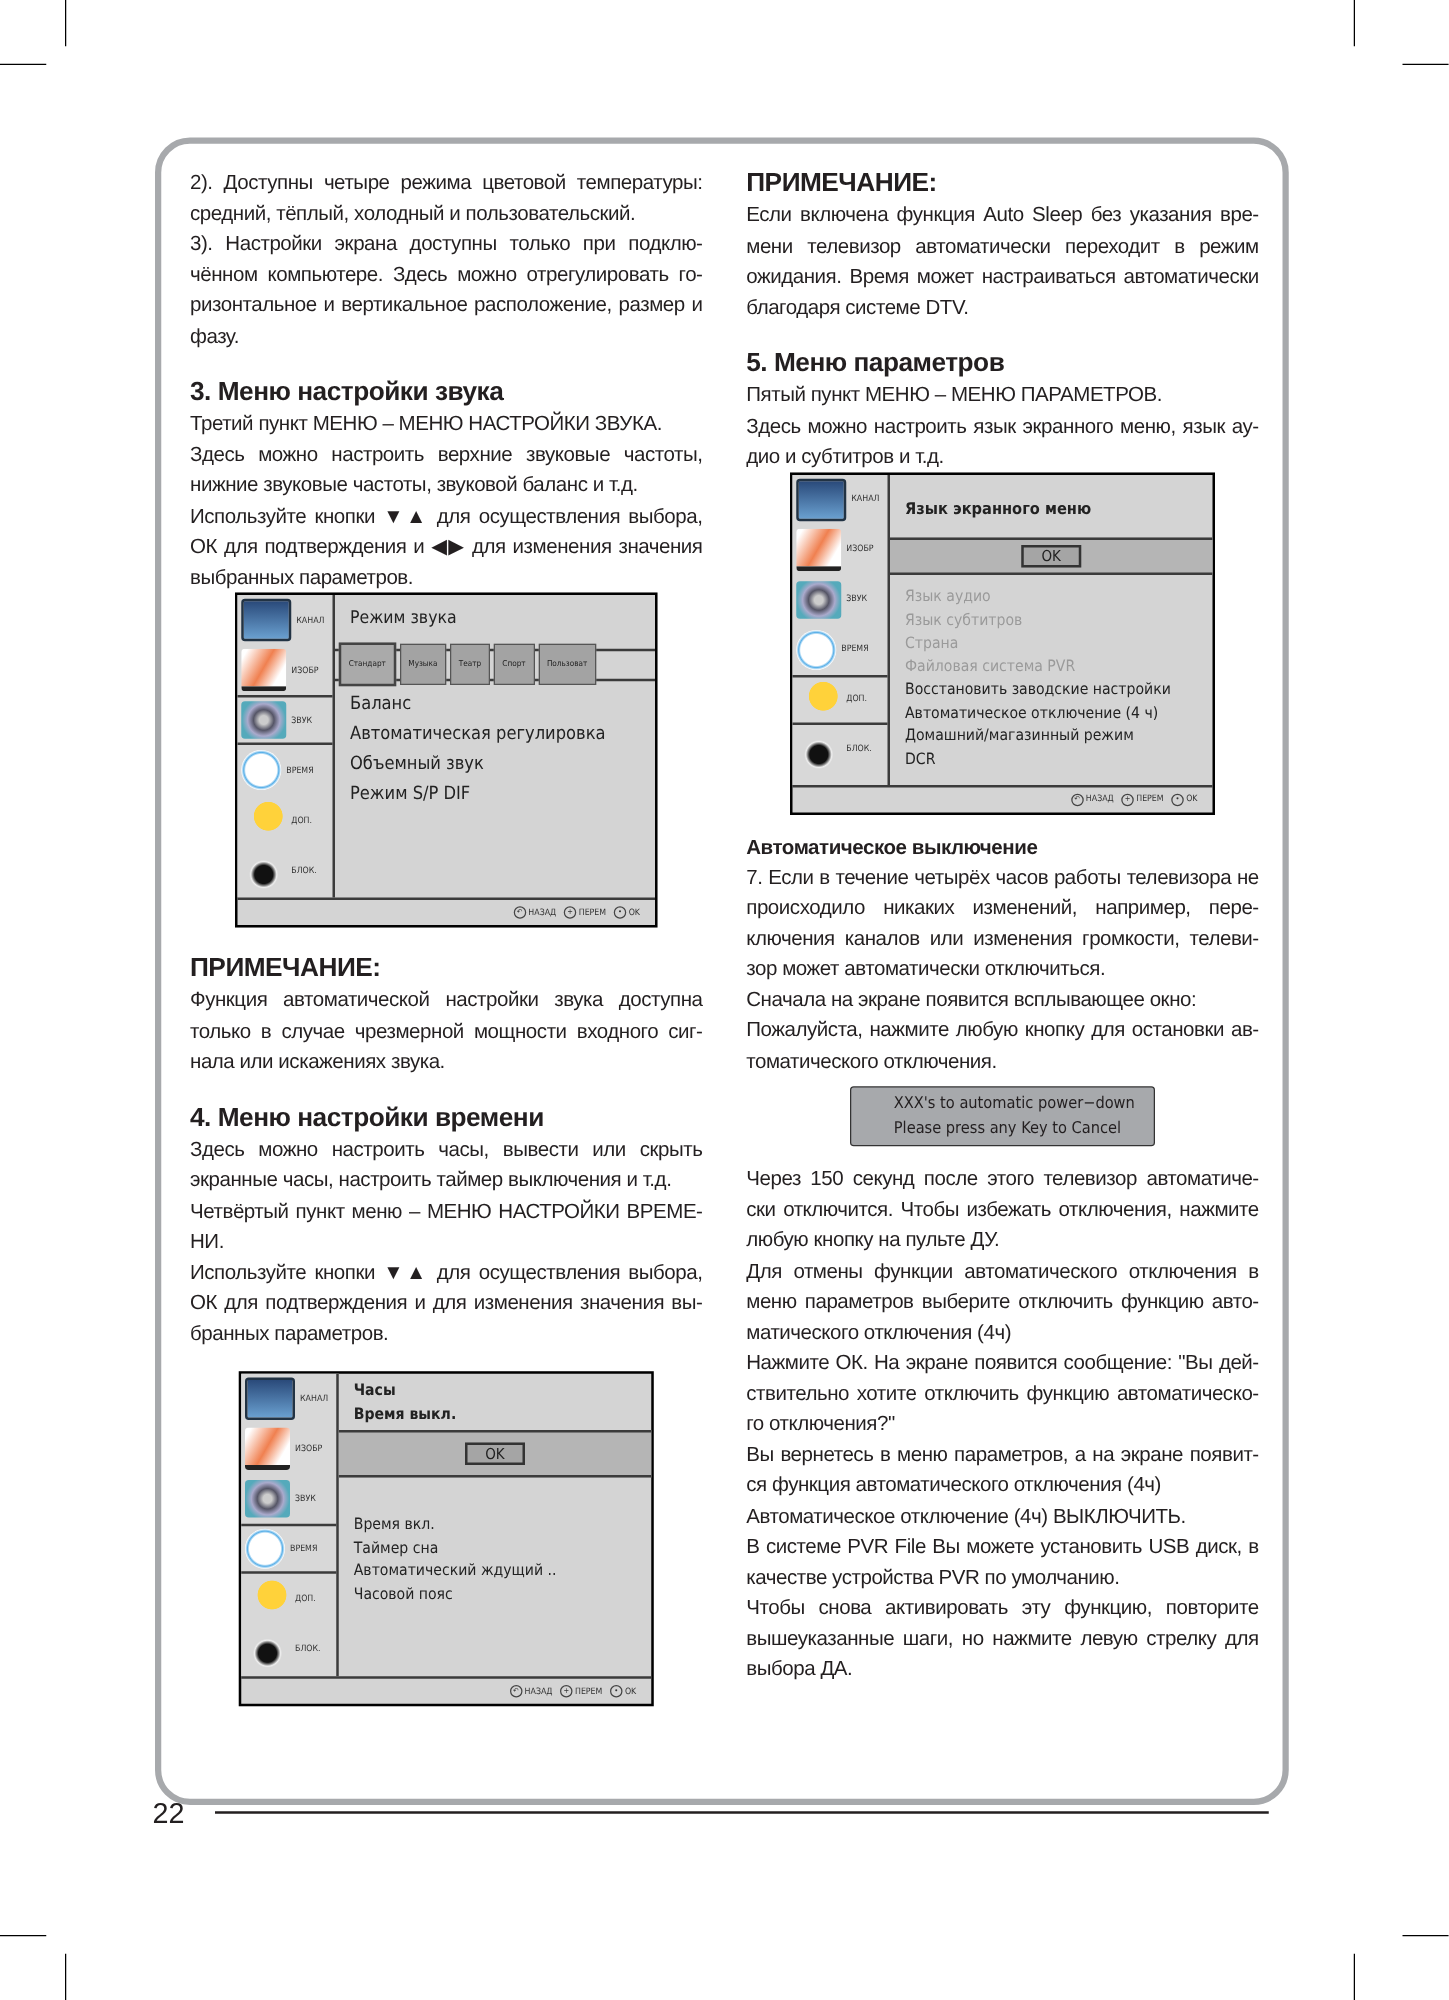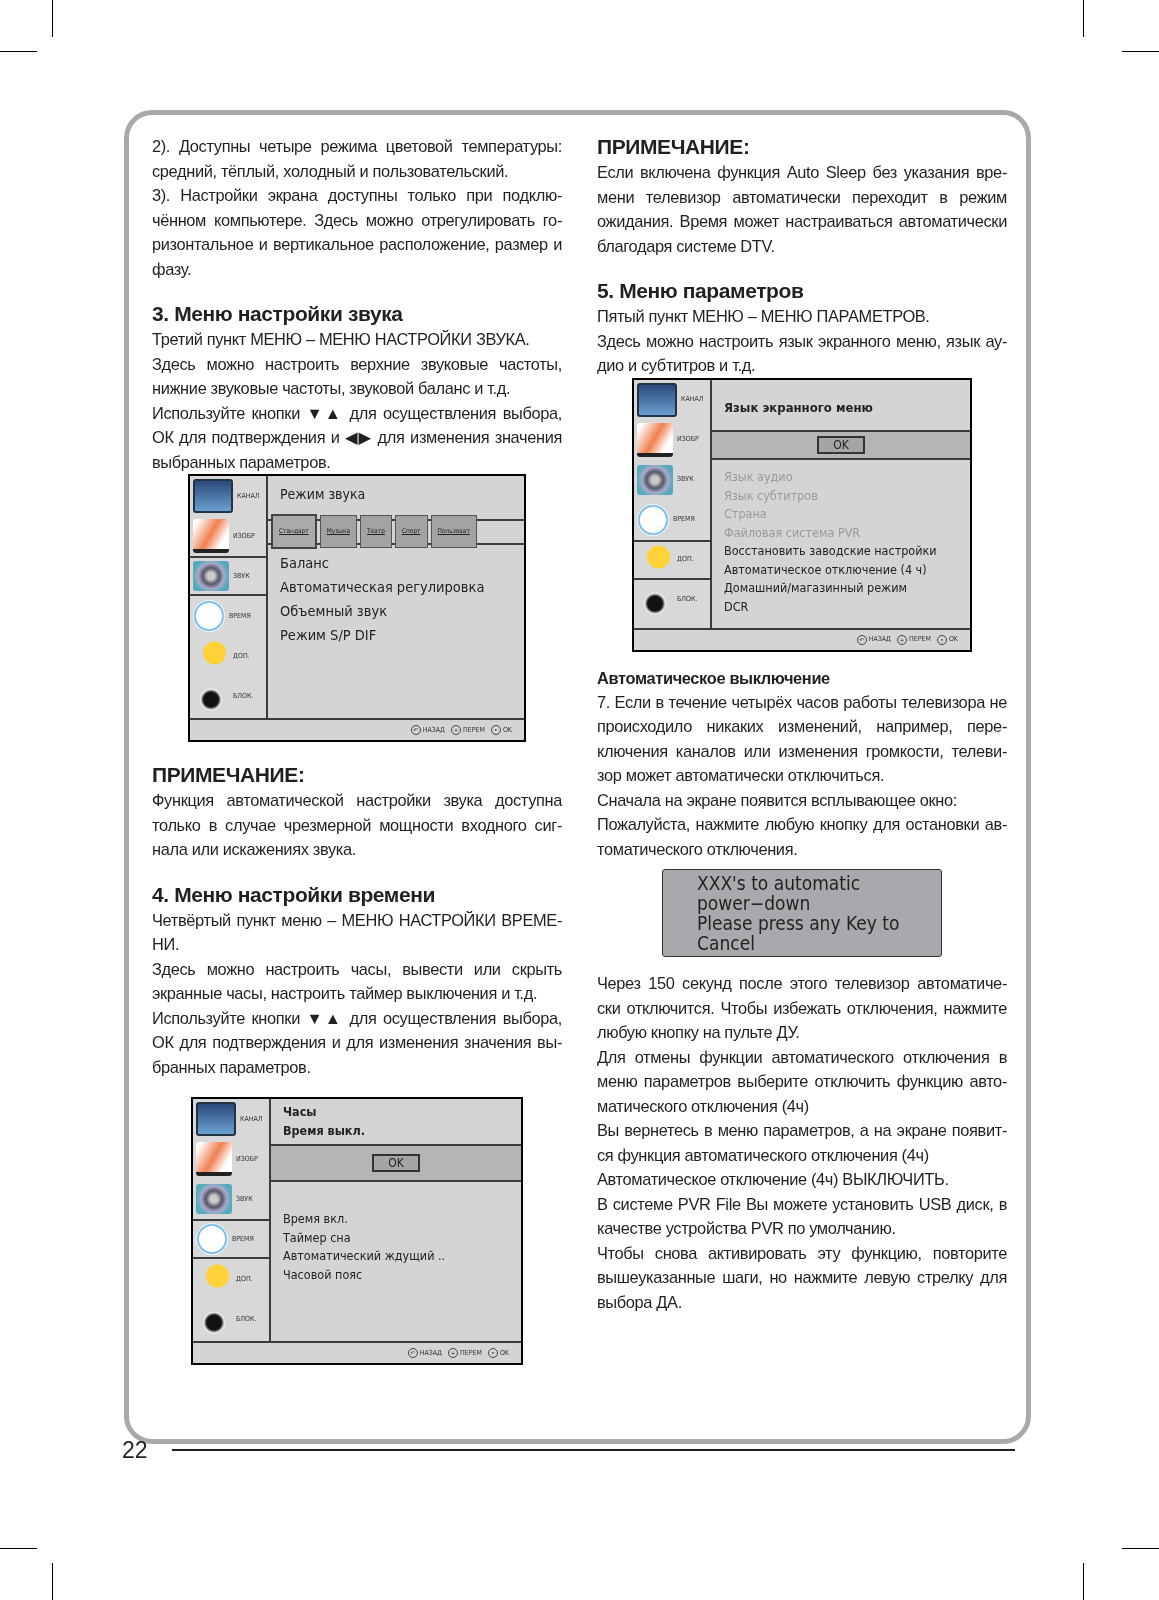--- a/index.html
+++ b/index.html
@@ -34,28 +34,28 @@
   .ico.blok { background:radial-gradient(circle at 50% 62%,#111 28%,#666 33%,#eee 40%,transparent 45%); }
   .tv .main { position:absolute; left:78px; right:0; top:0; bottom:22px; }
   .tv .bar { position:absolute; left:0; right:0; bottom:0; height:20px; border-top:2px solid #3b3b3b;
              font-size:7px; display:flex; justify-content:flex-end; align-items:center; padding-right:12px; gap:6px; color:#333; }
   .tv .bar span { display:inline-flex; align-items:center; gap:2px; }
   .tv .circ { display:inline-block; width:8px; height:8px; border:1px solid #444; border-radius:50%; font-size:6px; line-height:8px; text-align:center; }
   .tv .title { font-size:14px; padding:6px 12px 0; }
   .tv .items div { font-size:14.5px; line-height:24px; padding-left:12px; }
   .tv .items.small div { font-size:12.5px; line-height:18.5px; }
   .tv .items .dim { color:#9a9a9a; }
-  .tv .tabs { display:flex; gap:3px; padding:0 3px; height:22px; align-items:center; border-top:2px solid #3b3b3b; border-bottom:2px solid #3b3b3b; margin-top:12px;text-decoration:underline; }
+  .tv .tabs { display:flex; gap:3px; padding:0 3px; height:22px; align-items:center; border-top:2px solid #3b3b3b; border-bottom:2px solid #3b3b3b; margin-top:12px; }
   .tv .tabs div { font-size:6.5px; border:1px solid #555; padding:3px 6px; background:#a3a3a3; white-space:nowrap; }
   .tv .tabs div.act { background:#aaa; border:2px solid #444; }
   .tv .okband { background:#b5b5b5; border-top:2px solid #3b3b3b; border-bottom:2px solid #3b3b3b; height:34px; display:flex; align-items:center; justify-content:center; }
   .tv .okbtn { border:2px solid #333; background:#a5a5a5; font-size:12px; padding:0 14px; line-height:14px; }
 
-  .popup { width:280px; margin:8px auto 0; background:#a7a9ac; border:1px solid #333; border-radius:3px;
-           font-family:"DejaVu Sans", sans-serif; font-size:19px; line-height:20px; padding:3px 0 3px 34px; box-sizing:border-box; letter-spacing:0; color:#231f20; }
+  .popup { width:244px; margin:8px auto 0; background:#a7a9ac; border:1px solid #333; border-radius:3px;
+           font-family:"DejaVu Sans", sans-serif; font-size:13px; line-height:20px; padding:3px 0 3px 34px; box-sizing:border-box; letter-spacing:0; color:#231f20; }
 
   .pagenum { position:absolute; left:122px; top:1437px; font-size:23px; }
   .footline { position:absolute; left:172px; top:1449px; width:843px; height:2px; background:#231f20; }
 </style>
 </head>
 <body>
 
 <div class="crop" style="left:52px;top:0;width:1px;height:37px"></div>
 <div class="crop" style="left:0;top:51px;width:37px;height:1px"></div>
 <div class="crop" style="left:1083px;top:0;width:1px;height:37px"></div>
@@ -133,22 +133,22 @@
           <b style="font-weight:normal">OK</b>
         </span>
     </div>
   </div>
 
   <div class="sp"></div>
   <h2>ПРИМЕЧАНИЕ:</h2>
   <p>Функция автоматической настройки звука доступна только в случае чрезмерной мощности входного сиг-нала или искажениях звука.</p>
   <div class="sp"></div>
   <h2>4. Меню настройки времени</h2>
+  <p>Здесь можно настроить часы, вывести или скрыть экранные часы, настроить таймер выключения и т.д.</p>
   <p>Четвёртый пункт меню – МЕНЮ НАСТРОЙКИ ВРЕМЕ-НИ.</p>
-  <p>Здесь можно настроить часы, вывести или скрыть экранные часы, настроить таймер выключения и т.д.</p>
   <p>Используйте кнопки ▼▲ для осуществления выбора, ОК для подтверждения и для изменения значения вы-бранных параметров.</p>
 
   <div class="tv" style="width:328px;height:264px;margin-top:18px;">
     <div class="side">
       <div class="it">
           <div class="ico kanal"></div>
           <span class="lbl">КАНАЛ</span>
         </div>
       <div class="it">
           <div class="ico izobr"></div>
@@ -275,20 +275,21 @@
   <p>7. Если в течение четырёх часов работы телевизора не происходило никаких изменений, например, пере-ключения каналов или изменения громкости, телеви-зор может автоматически отключиться.</p>
   <p>Сначала на экране появится всплывающее окно:</p>
   <p>Пожалуйста, нажмите любую кнопку для остановки ав-томатического отключения.</p>
   <div class="popup">
     <div>XXX's to automatic power−down</div>
     <div>Please press any Key to Cancel</div>
   </div>
   <div class="sp2"></div>
   <p>Через 150 секунд после этого телевизор автоматиче-ски отключится. Чтобы избежать отключения, нажмите любую кнопку на пульте ДУ.</p>
   <p>Для отмены функции автоматического отключения в меню параметров выберите отключить функцию авто-матического отключения (4ч)</p>
+  <p>Нажмите ОК. На экране появится сообщение: "Вы дей-ствительно хотите отключить функцию автоматическо-го отключения?"</p>
   <p>Вы вернетесь в меню параметров, а на экране появит-ся функция автоматического отключения (4ч)</p>
   <p>Автоматическое отключение (4ч) ВЫКЛЮЧИТЬ.</p>
   <p>В системе PVR File Вы можете установить USB диск, в качестве устройства PVR по умолчанию.</p>
   <p>Чтобы снова активировать эту функцию, повторите вышеуказанные шаги, но нажмите левую стрелку для выбора ДА.</p>
 </div>
 
 <div class="pagenum">22</div>
 <div class="footline"></div>
 
 </body></html>

